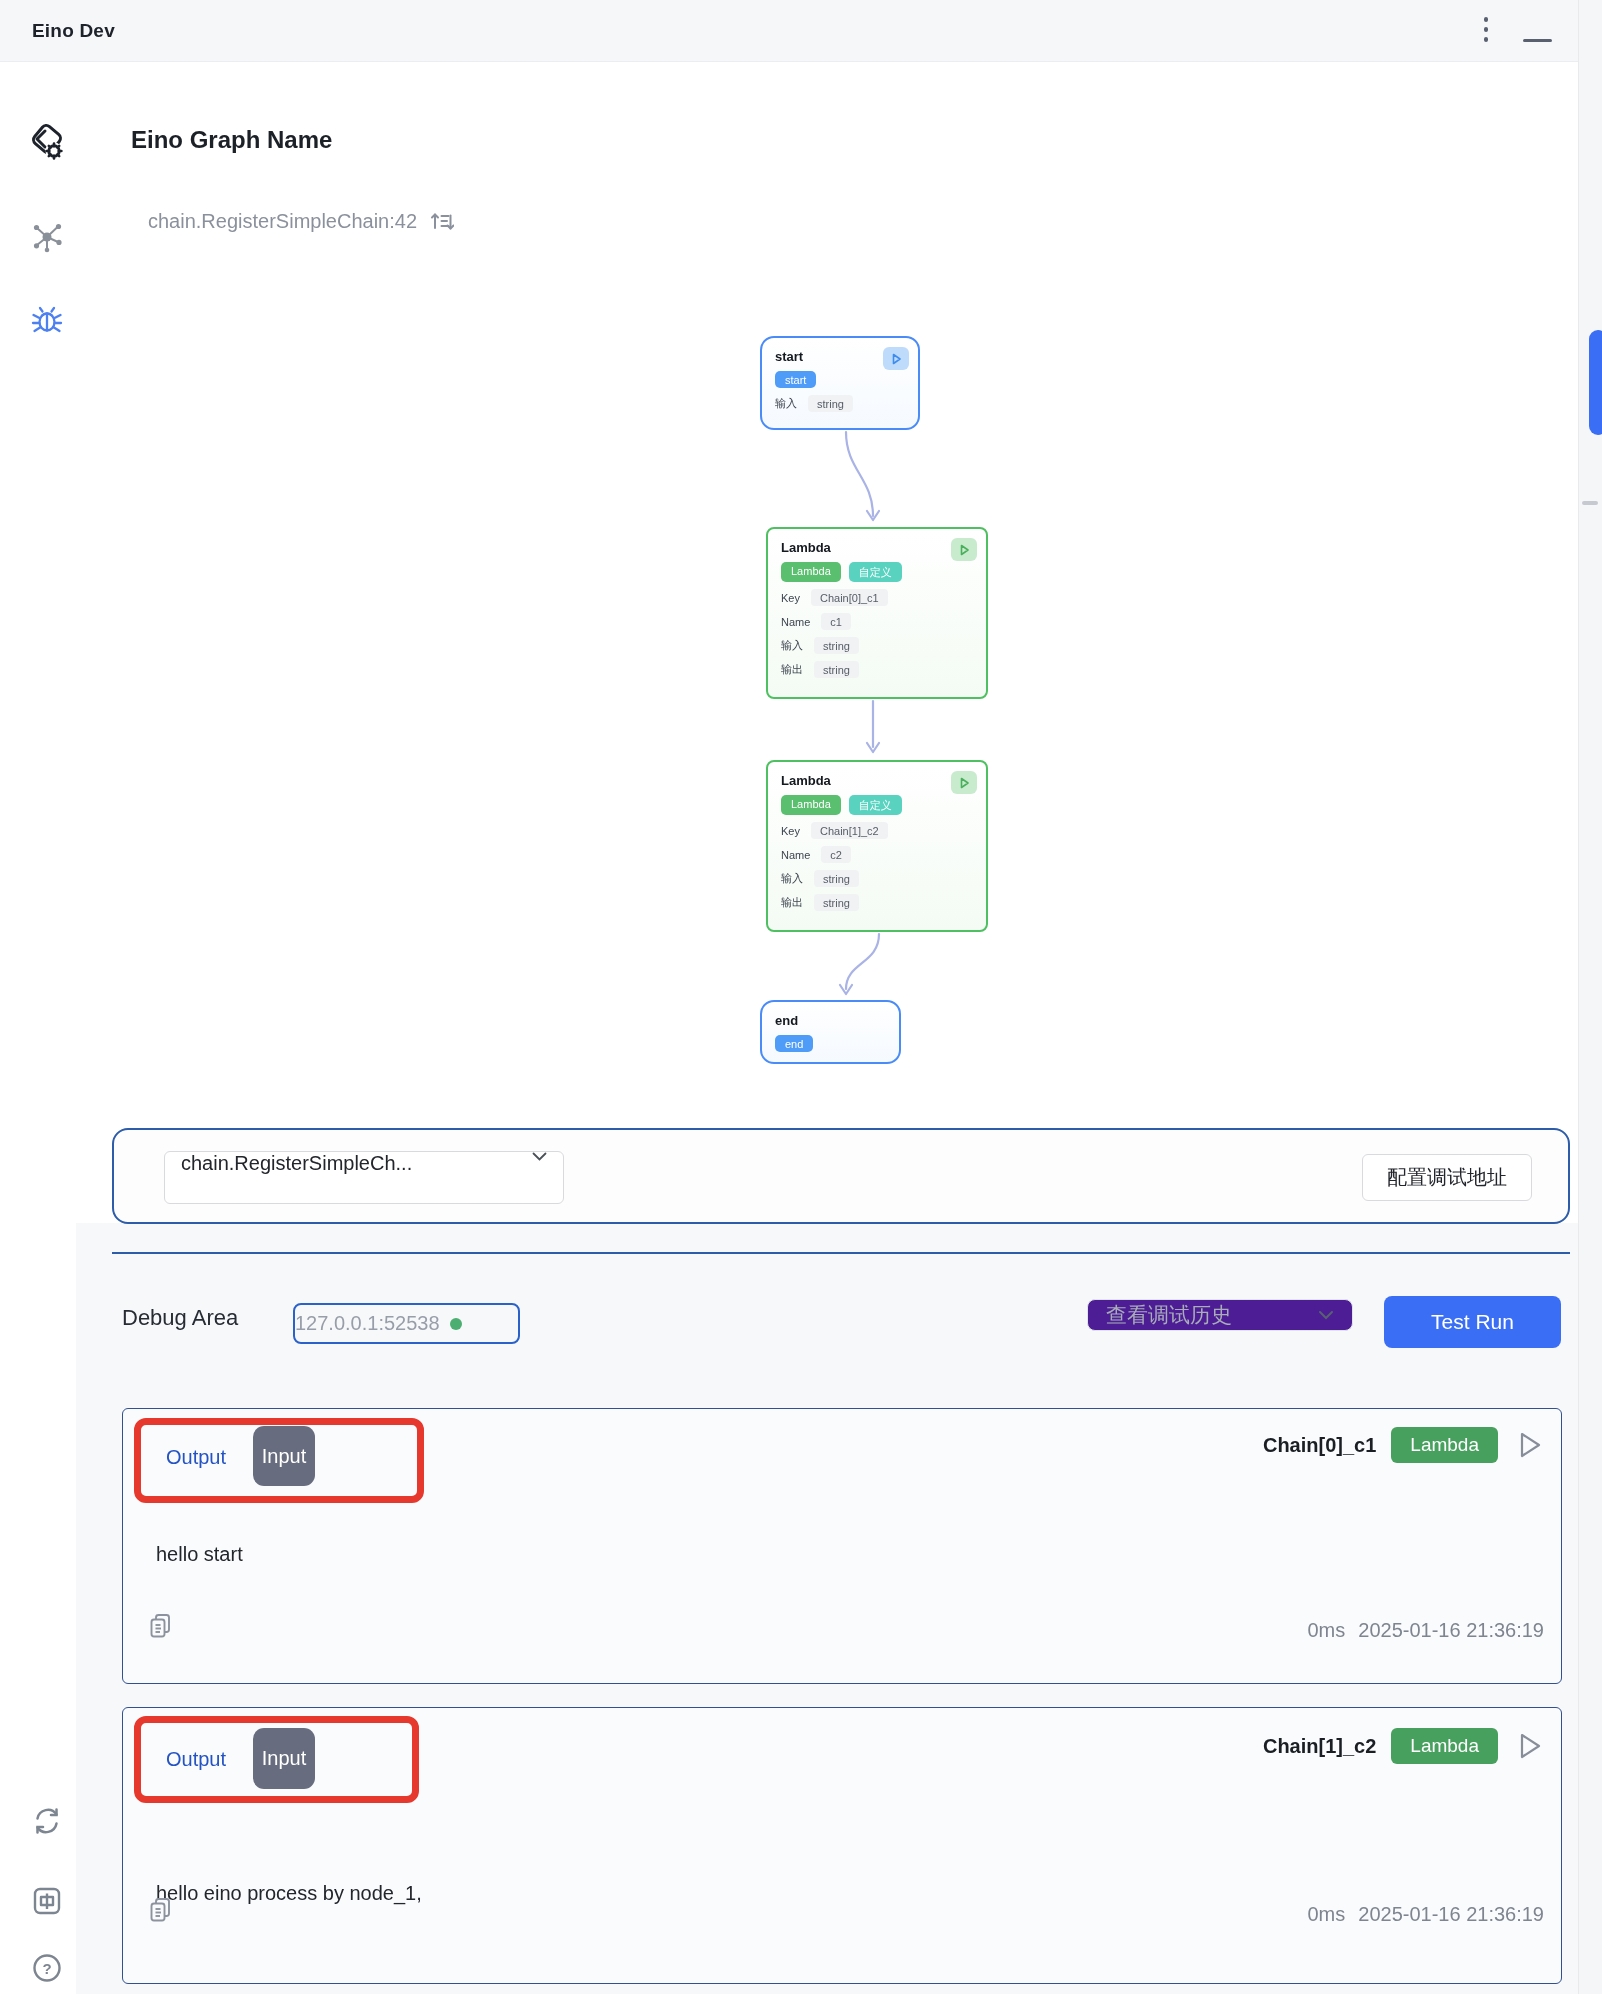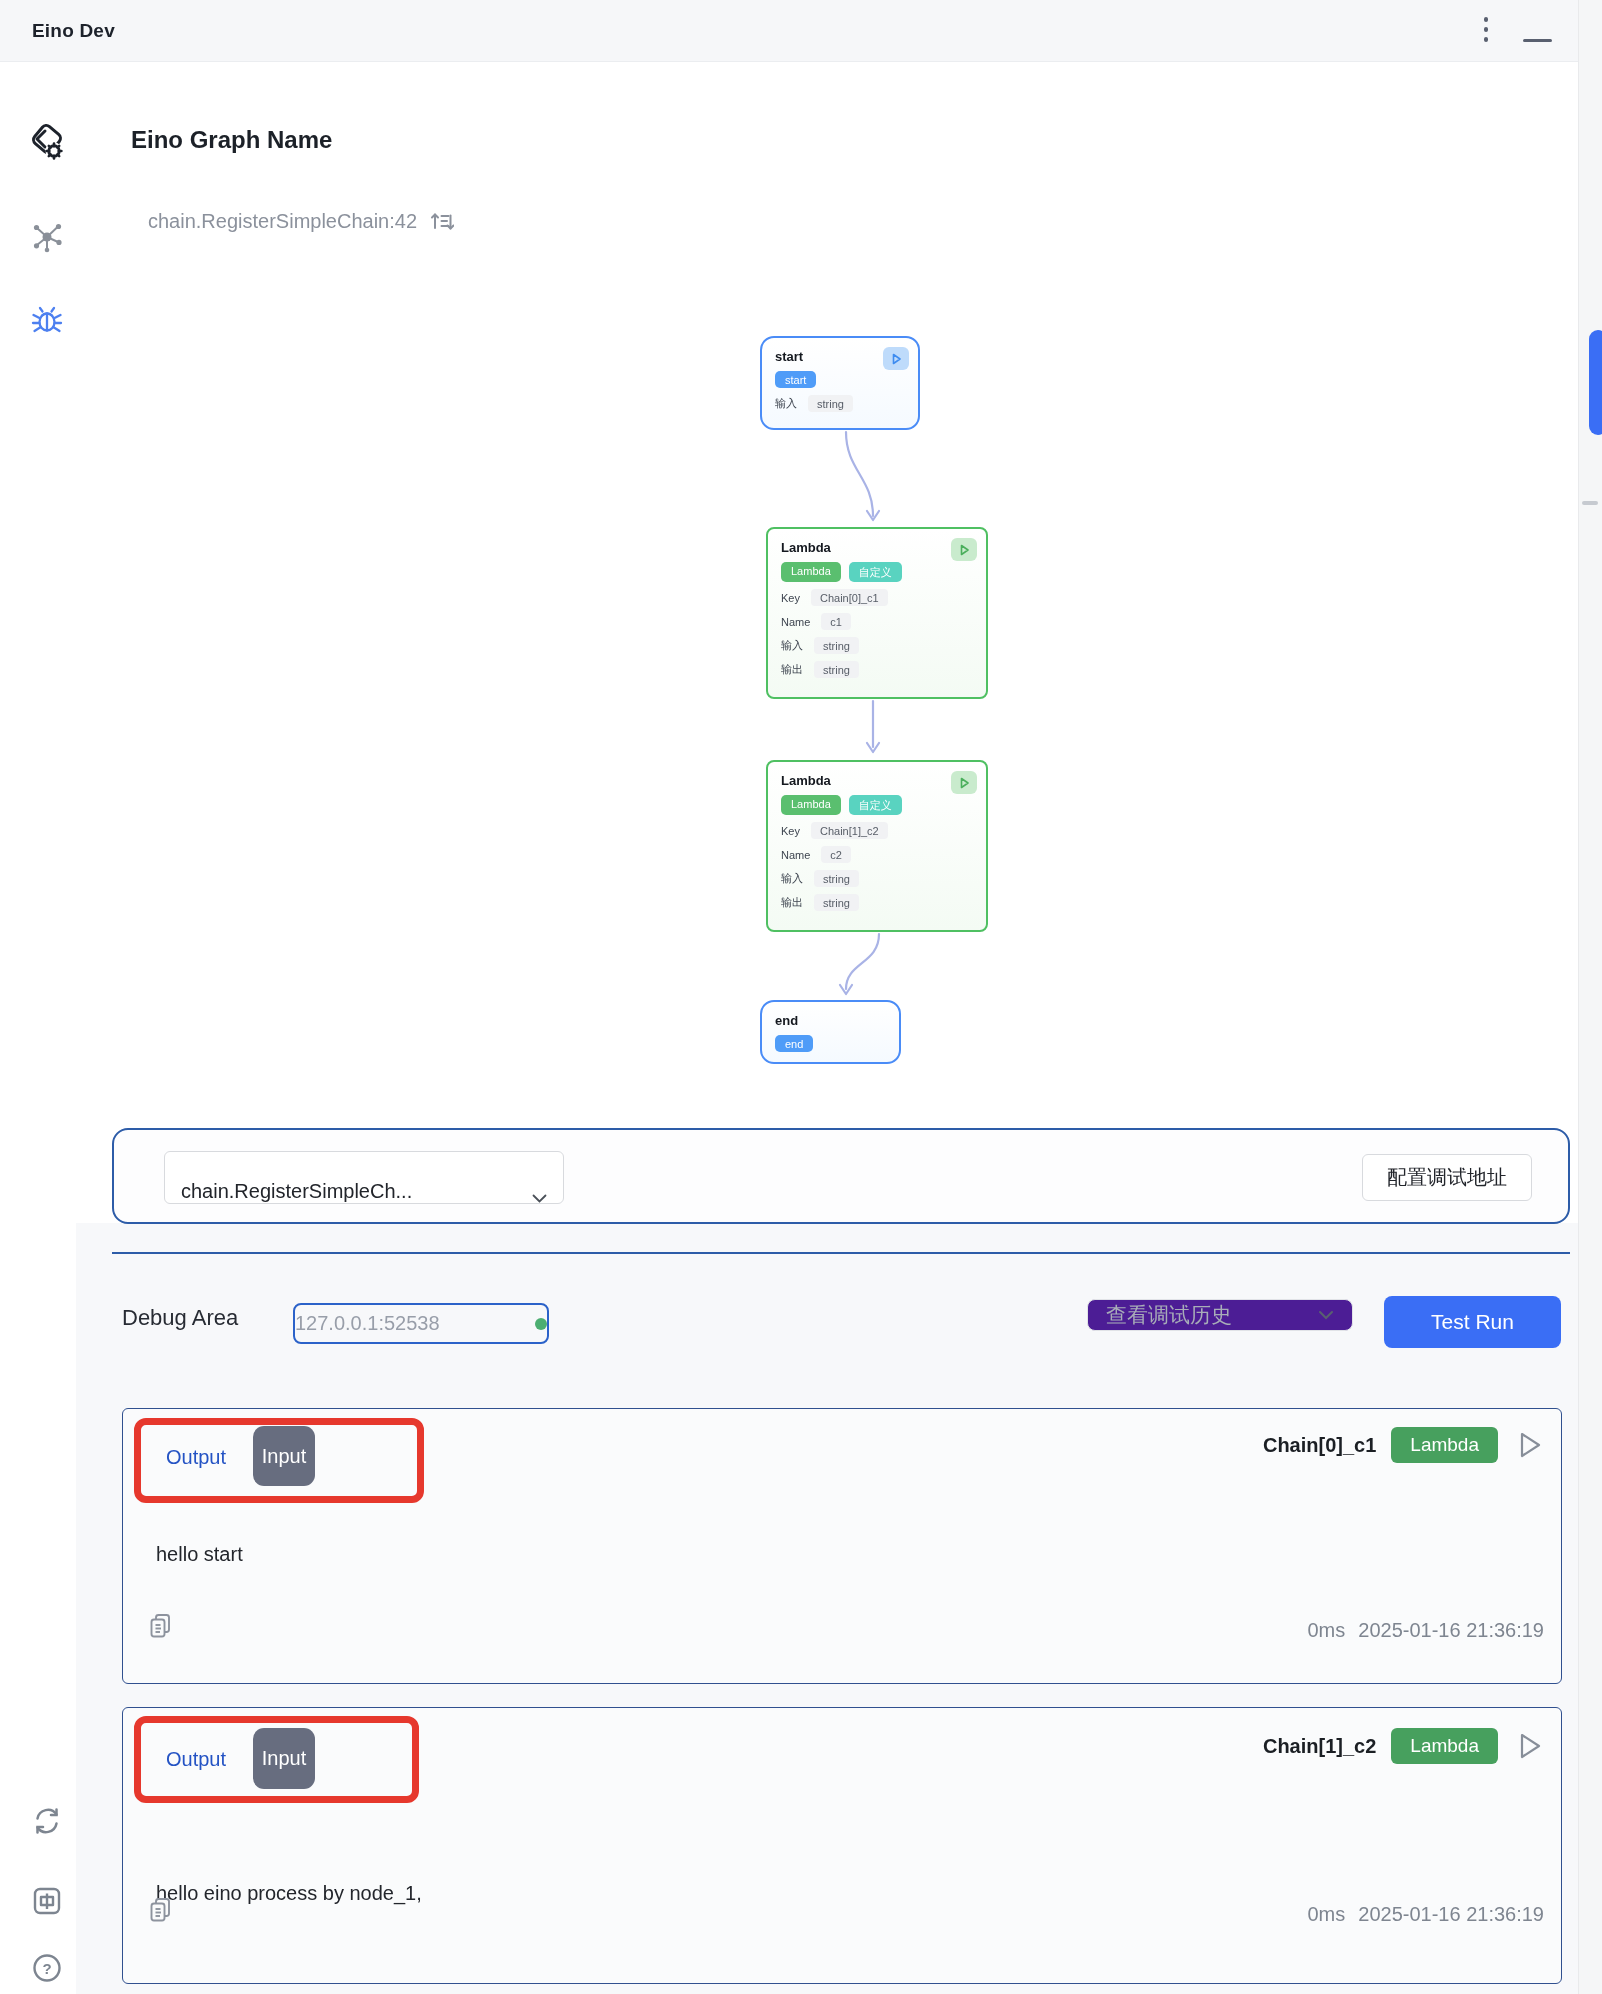--- a/index.html
+++ b/index.html
@@ -44,30 +44,30 @@
   .grow { margin-top:7px; display:flex; align-items:center; gap:11px; font-size:11px; color:#3e4550; }
   .gtag { background:#f1f2f4; color:#575d67; padding:2.5px 9px; border-radius:4px; font-size:11px; }
 
   #node-start   { left:760px; top:336px; width:160px; height:94px; }
   #node-lambda1 { left:766px; top:527px; width:222px; height:172px; }
   #node-lambda2 { left:766px; top:760px; width:222px; height:172px; }
   #node-end     { left:760px; top:1000px; width:141px; height:64px; }
 
   
   .run-panel { position:absolute; left:112px; top:1128px; width:1458px; height:96px; background:#fdfdfe; border:2px solid #2d5ca8; border-radius:16px; z-index:6; }
-  .graph-select { position:absolute; left:50px; top:21px; width:400px; height:53px; background:#ffffff; border:1px solid #d8dade; border-radius:6px; display:flex; align-items:flex-end; justify-content:space-between; padding:0 16px; cursor:pointer; }
+  .graph-select { position:absolute; left:50px; top:21px; width:400px; height:53px; background:#ffffff; border:1px solid #d8dade; border-radius:6px; display:flex; align-items:flex-start; justify-content:space-between; padding:0 16px; cursor:pointer; }
   .graph-select span { font-size:20px; color:#22252b; }
   .config-btn { position:absolute; right:36px; top:24px; height:47px; padding:0 24px; background:#ffffff; border:1px solid #d8dade; border-radius:6px; font-size:20px; color:#22252b; display:flex; align-items:center; cursor:pointer; }
 
   .divider { position:absolute; left:112px; top:1252px; width:1458px; height:0; border-top:2px solid #2d5ca8; z-index:6; }
   .lower-bg { position:absolute; left:76px; top:1223px; width:1502px; height:771px; background:#f7f8fa; z-index:1; }
 
   
   .debug-label { position:absolute; left:122px; top:1305px; font-size:22px; color:#272b33; z-index:6; }
-  .address-pill { position:absolute; left:293px; top:1303px; width:256px; height:41px; border:2px solid #2b62c9; border-radius:8px; background:transparent; display:flex; align-items:center; justify-content:space-between; gap:10px; z-index:6; }
+  .address-pill { position:absolute; left:293px; top:1303px; width:227px; height:41px; border:2px solid #2b62c9; border-radius:8px; background:transparent; display:flex; align-items:center; justify-content:flex-start; gap:10px; z-index:6; }
   .address-pill span { font-size:20px; color:#989ea9; }
   .status-dot { width:12px; height:12px; border-radius:50%; background:#4cae71; }
   .history-select { position:absolute; left:1087px; top:1299px; width:266px; height:32px; background:#4c1d95; border:1px solid #e1e3e7; border-radius:8px; display:flex; align-items:center; justify-content:space-between; padding:0 18px; cursor:pointer; z-index:6; }
   .history-select span { font-size:21px; color:#a8adb8; }
   .testrun-btn { position:absolute; left:1384px; top:1296px; width:177px; height:52px; background:#3a6ef5; border:none; border-radius:8px; color:#ffffff; font-size:21px; font-family:"Liberation Sans",sans-serif; display:flex; align-items:center; justify-content:center; cursor:pointer; z-index:6; }
 
   
   .card { position:absolute; left:122px; width:1440px; background:#fafbfc; border:1.5px solid #30508f; border-radius:6px; z-index:6; }
   #card1 { top:1408px; height:276px; }
   #card2 { top:1707px; height:277px; }

